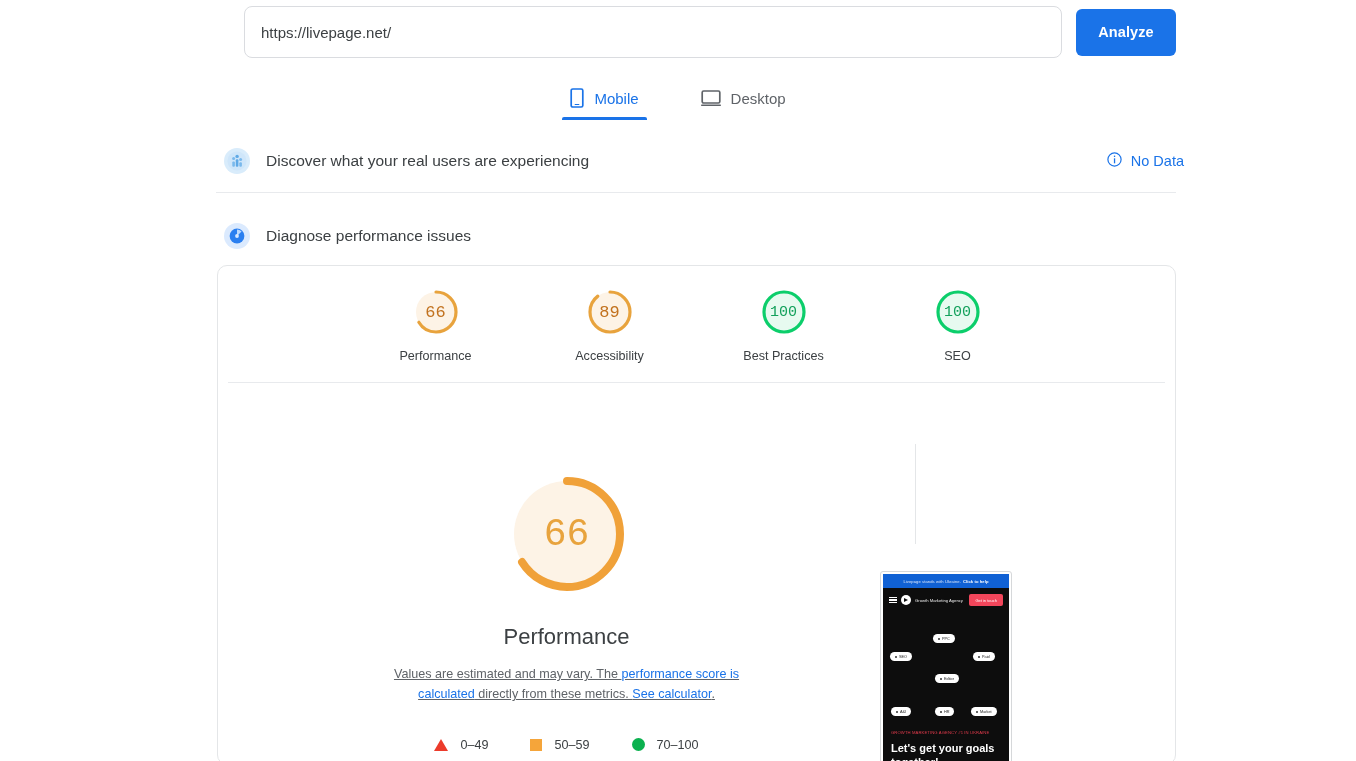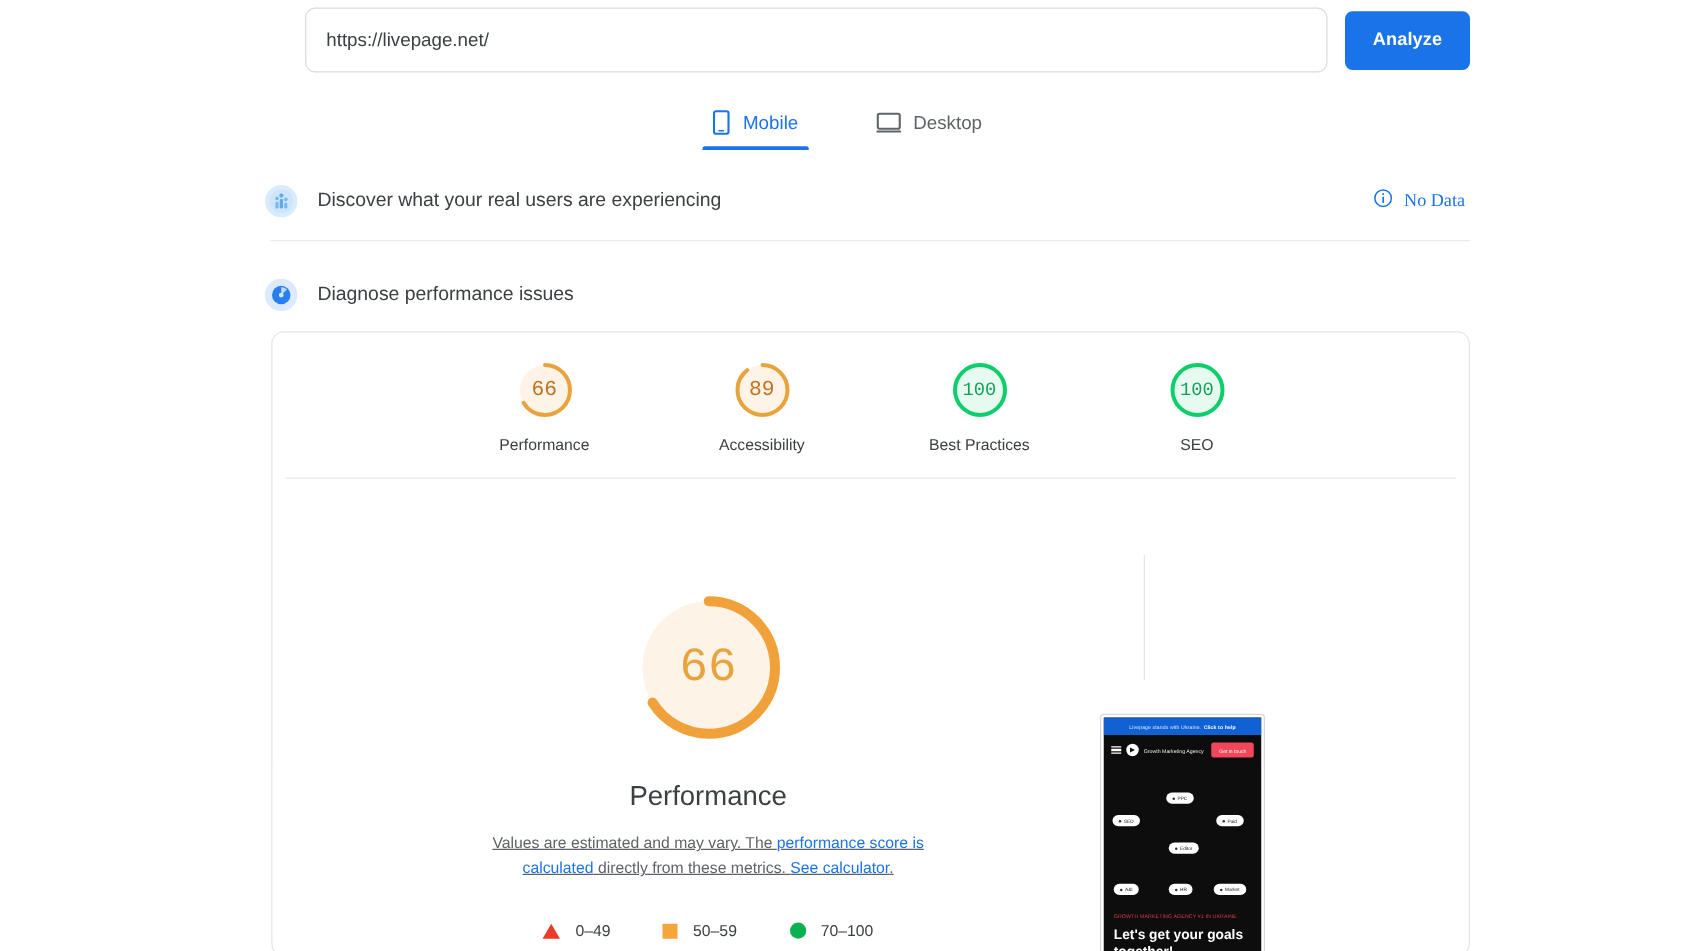--- a/index.html
+++ b/index.html
@@ -51,34 +51,34 @@
   }
   .tab.active { color: #1a73e8; font-weight: normal; }
   .tab.active::after {
     content: ""; position: absolute; left: 0; right: 0; bottom: 0;
     height: 3px; background: #1a73e8; border-radius: 2px 2px 0 0;
   }
   .tab svg { display: block; }
 
   
   .section-row {
-    position: absolute; left: 212px; width: 960px;
+    position: absolute; left: 224px; width: 960px;
     display: flex; align-items: center;
   }
   .sec-field { top: 142px; height: 38px; border-bottom: 0; }
   .sec-lab   { top: 218px; height: 36px; }
   .rowline {
     position: absolute; left: 216px; width: 960px; height: 1px;
     background: #e8eaed; top: 192px;
   }
   .sec-icon { width: 26px; height: 26px; margin-right: 16px; flex: 0 0 26px; }
   .sec-title { font-size: 15.5px; color: #3c4043; }
   .sec-right {
     margin-left: auto; display: flex; align-items: center; gap: 9px;
-    color: #1a73e8; font-size: 14.5px; font-family: Liberation Serif, serif;
+    color: #1a73e8; font-size: 14.5px;
   }
 
   
   .card {
     position: absolute; left: 217px; top: 265px;
     width: 959px; height: 500px;
     border: 1px solid #e4e6e8; border-radius: 10px;
     background: #fff;
   }
   .gauges {

